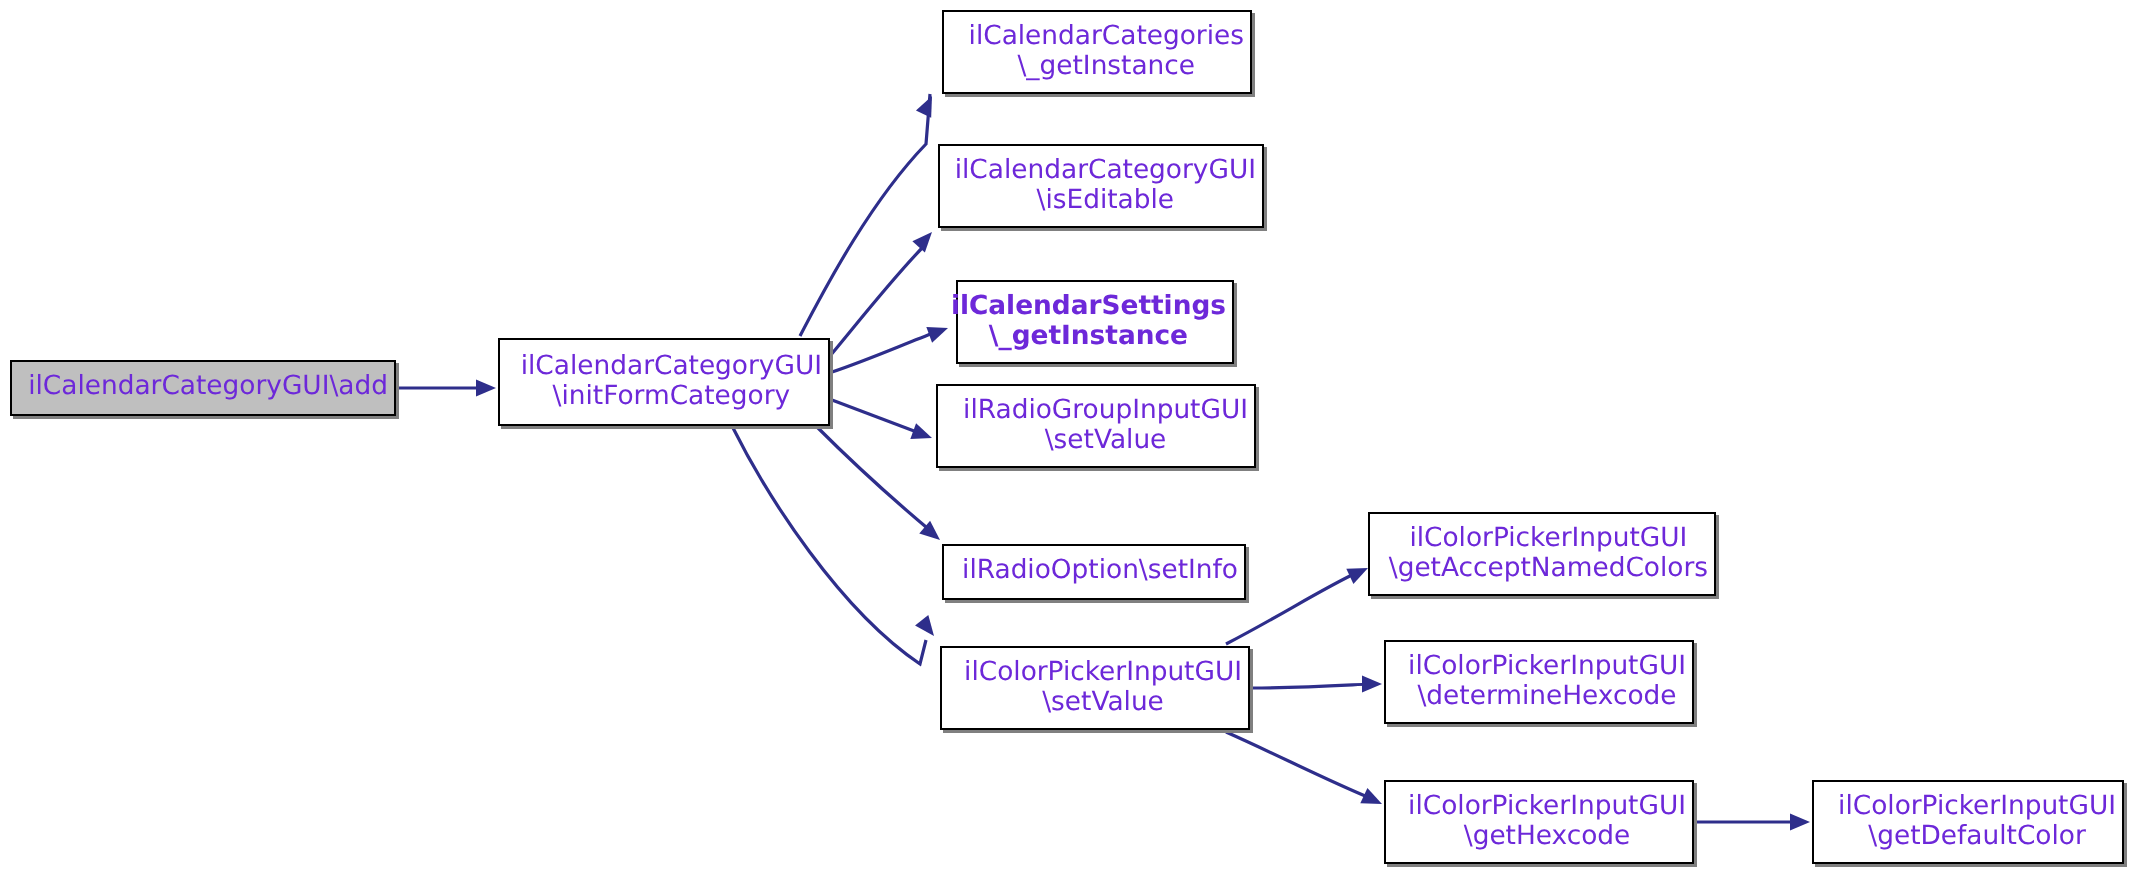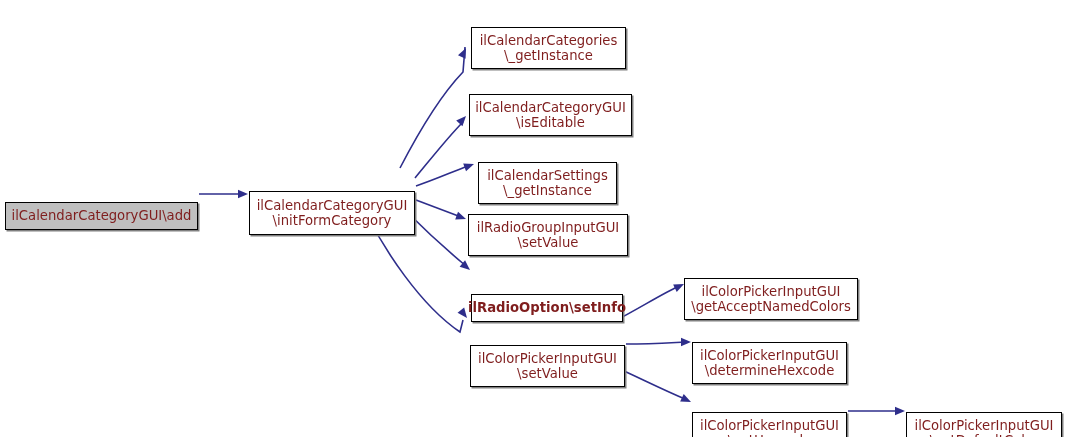--- a/index.html
+++ b/index.html
@@ -24,30 +24,29 @@
     height: 437px;
     pointer-events: none;
   }
   .node {
     position: absolute;
     box-sizing: border-box;
     border: 1px solid #000000;
     background: #ffffff;
     display: flex;
     align-items: center;
-    justify-content: center;
+    justify-content: flex-end;
     text-align: center;
-    color: #7f1d1d;
+    color: #6d28d9;
     font-size: 13.2px;
     line-height: 15.5px;
     letter-spacing: 0px;
     white-space: pre-line;
     box-shadow: 1.5px 1.5px 0 0 #808080;
     z-index: 2;
-    margin-top: 22px;
   }
   .node.root {
     background: #bfbfbf;
   }
   .node .label {
     display: block;
     padding: 0 3px;
   }
 </style>
 </head>
@@ -103,25 +102,25 @@
     </svg>
 
   <div id="node-layer">
       <div class="node root" style="left: 5px; top: 180px; width: 193px; height: 28px;"><span class="label">ilCalendarCategoryGUI\add</span></div>
       <div class="node" style="left: 249px; top: 169px; width: 166px; height: 44px;"><span class="label">ilCalendarCategoryGUI
 \initFormCategory</span></div>
       <div class="node" style="left: 471px; top: 5px; width: 155px; height: 42px;"><span class="label">ilCalendarCategories
 \_getInstance</span></div>
       <div class="node" style="left: 469px; top: 72px; width: 163px; height: 42px;"><span class="label">ilCalendarCategoryGUI
 \isEditable</span></div>
-      <div class="node" style="left: 478px; top: 140px; width: 139px; height: 42px;"><span class="label">ilCalendarSettings
+      <div class="node" style="left: 478px; top: 140px; width: 139px; height: 42px; font-weight: bold;"><span class="label">ilCalendarSettings
 \_getInstance</span></div>
       <div class="node" style="left: 468px; top: 192px; width: 160px; height: 42px;"><span class="label">ilRadioGroupInputGUI
 \setValue</span></div>
-      <div class="node" style="left: 471px; top: 272px; width: 152px; height: 28px; font-weight: bold;"><span class="label">ilRadioOption\setInfo</span></div>
+      <div class="node" style="left: 471px; top: 272px; width: 152px; height: 28px;"><span class="label">ilRadioOption\setInfo</span></div>
       <div class="node" style="left: 470px; top: 323px; width: 155px; height: 42px;"><span class="label">ilColorPickerInputGUI
 \setValue</span></div>
       <div class="node" style="left: 684px; top: 256px; width: 174px; height: 42px;"><span class="label">ilColorPickerInputGUI
 \getAcceptNamedColors</span></div>
       <div class="node" style="left: 692px; top: 320px; width: 155px; height: 42px;"><span class="label">ilColorPickerInputGUI
 \determineHexcode</span></div>
       <div class="node" style="left: 692px; top: 390px; width: 155px; height: 42px;"><span class="label">ilColorPickerInputGUI
 \getHexcode</span></div>
       <div class="node" style="left: 906px; top: 390px; width: 156px; height: 42px;"><span class="label">ilColorPickerInputGUI
 \getDefaultColor</span></div>

